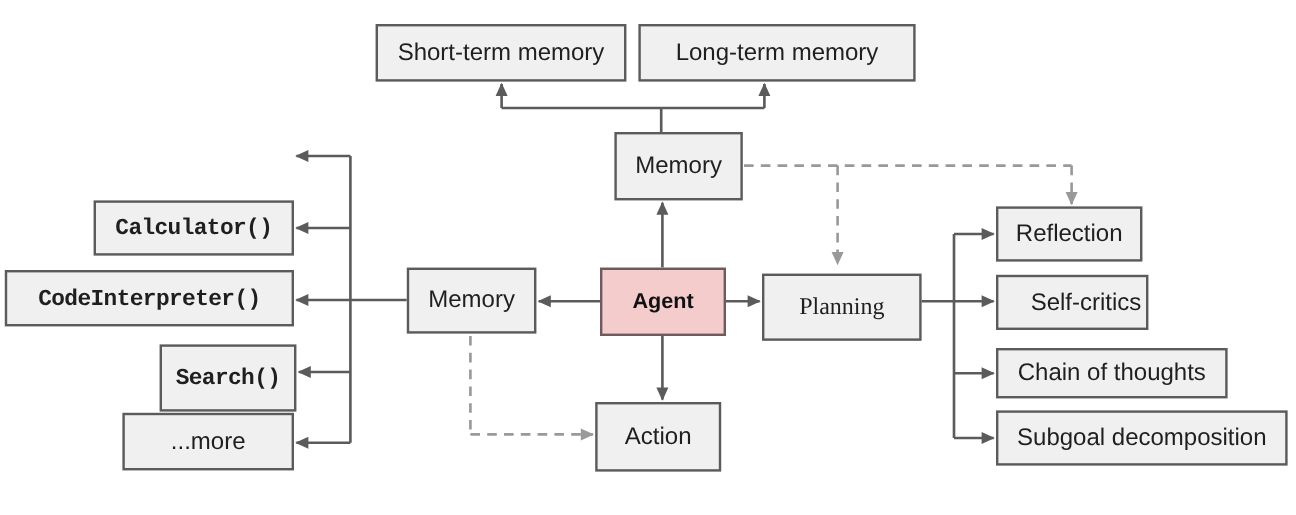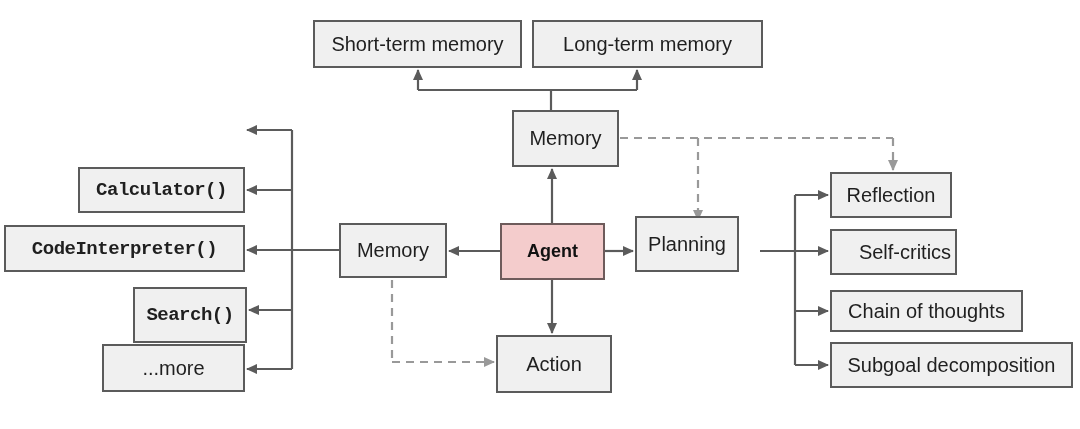--- a/index.html
+++ b/index.html
@@ -40,22 +40,22 @@
     font-weight: bold;
     font-size: 18px;
     color: #111111;
   }
   
   #n-short-term  { left: 313px; top: 20px;  width: 209px; height: 48px; }
   #n-long-term   { left: 532px; top: 20px;  width: 231px; height: 48px; }
   #n-memory      { left: 512px; top: 110px; width: 107px; height: 57px; justify-content: center; }
   #n-tools       { left: 339px; top: 223px; width: 108px; height: 55px; }
   #n-agent       { left: 500px; top: 223px; width: 105px; height: 57px; }
-  #n-planning    { left: 635px; top: 216px; width: 104px; height: 56px; }
-  #n-action      { left: 496px; top: 335px; width: 116px; height: 58px; }
+  #n-planning    { left: 635px; top: 228px; width: 133px; height: 56px; font-family: Liberation Serif, serif; }
+  #n-action      { left: 496px; top: 335px; width: 105px; height: 58px; }
   #n-calendar    { left: 94px;  top: 107px; width: 151px; height: 46px; }
   #n-calculator  { left: 78px;  top: 167px; width: 167px; height: 46px; }
   #n-codeinterp  { left: 4px;   top: 225px; width: 241px; height: 47px; }
   #n-search      { left: 133px; top: 287px; width: 114px; height: 56px; }
   #n-more        { left: 102px; top: 344px; width: 143px; height: 48px; justify-content: center; }
   #n-reflection  { left: 830px; top: 172px; width: 122px; height: 46px; }
   #n-selfcritics { left: 830px; top: 229px; width: 127px; height: 46px; padding-left: 23px; }
   #n-chain       { left: 830px; top: 290px; width: 193px; height: 42px; }
   #n-subgoal     { left: 830px; top: 342px; width: 243px; height: 46px; }
 </style>

